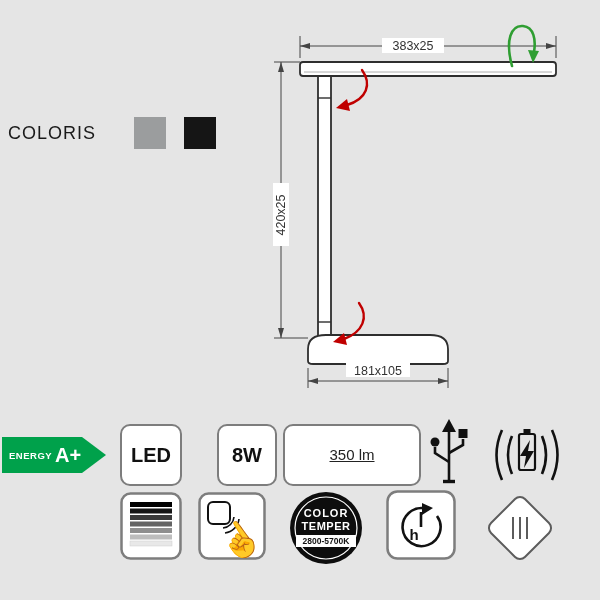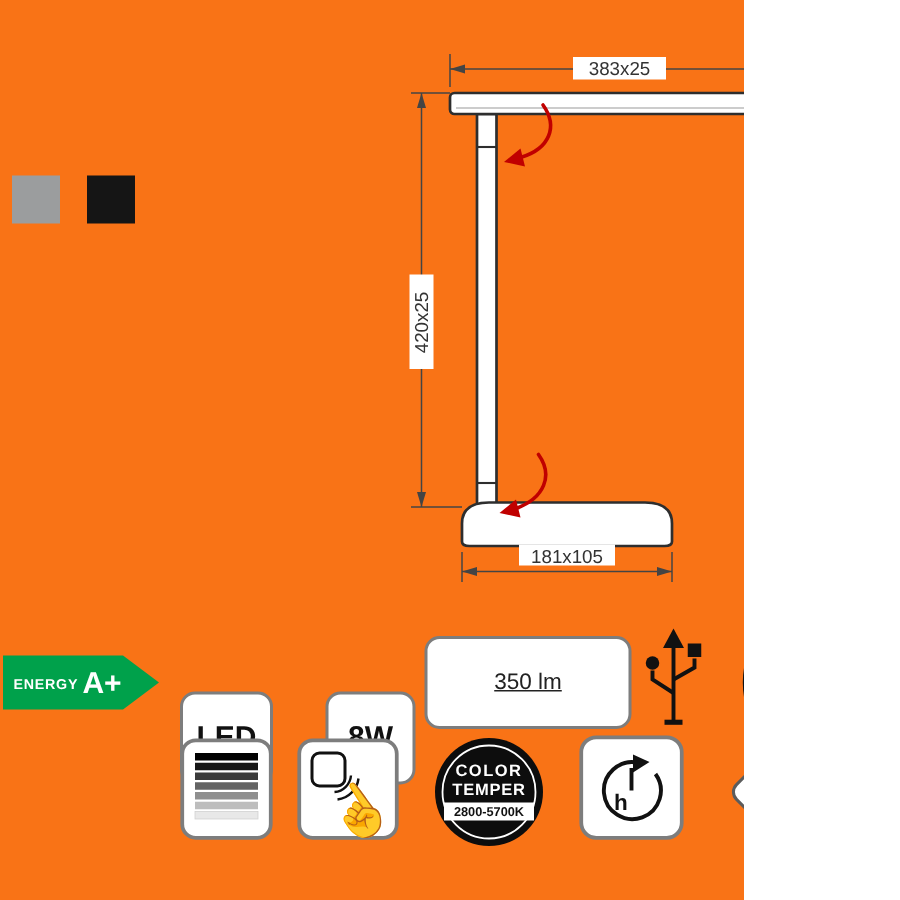--- a/index.html
+++ b/index.html
@@ -1,29 +1,29 @@
 <!DOCTYPE html>
 <html><head>
 <meta charset="utf-8">
 <style>
   html,body{margin:0;padding:0;background:#fff;}
-  #stage{position:relative;width:496px;height:600px;background:#f97316;overflow:hidden;
+  #stage{position:relative;width:600px;height:600px;background:#e5e5e5;overflow:hidden;
          font-family:"Liberation Sans",sans-serif;}
   svg text{font-family:"Liberation Sans",sans-serif;}
   .dim{stroke:#444;stroke-width:1;}
   .lamp{stroke:#2e2e2e;stroke-width:1.8;fill:#fff;}
   .dimtext{font-size:12.5px;fill:#333;}
   
   .coloris{position:absolute;left:8px;top:117px;display:flex;align-items:center;}
   .coloris-label{width:126px;font-size:18px;letter-spacing:1px;color:#1a1a1a;}
   .swatch{width:32px;height:32px;margin-right:18px;}
   
   .fbox{position:absolute;border:2.5px solid #7d7d7d;border-radius:10px;background:#fff;
         display:flex;align-items:center;justify-content:center;flex-direction:column;color:#111;}
-  .fbox.big{font-size:20px;font-weight:bold;margin-top:37px;}
+  .fbox.big{font-size:20px;font-weight:bold;}
   .lumen{font-size:15px;line-height:1.35;color:#222;text-align:center;text-decoration:underline;}
   .iconsvg{position:absolute;}
 </style>
 </head>
 <body>
 
 <div id="stage">
 
   <svg class="iconsvg" style="left:0;top:0" width="600" height="412" viewBox="0 0 600 412">
 
@@ -63,20 +63,21 @@
     <path d="M512,66 C505,40 511,25 523,26 C534,27 536,40 534,52" fill="none" stroke-width="2.6" stroke-linecap="round" stroke="#2f9e32"></path>
     <polygon points="533,63 528,50 539,51" fill="#2f9e32"></polygon>
 
     <path d="M362,70 C372,84 367,99 347,105" fill="none" stroke-width="2.4" stroke-linecap="round" stroke="#c00000"></path>
     <polygon points="336,108 347,99 350,111" fill="#c00000"></polygon>
     <path d="M359,303 C369,317 363,332 344,339" fill="none" stroke-width="2.4" stroke-linecap="round" stroke="#c00000"></path>
     <polygon points="333,342 344,333 347,345" fill="#c00000"></polygon>
   </svg>
 
   <div class="coloris">
+    <span class="coloris-label">COLORIS</span>
     <div class="swatch" style="background: rgb(155, 157, 158);"></div>
     <div class="swatch" style="background: rgb(21, 21, 21);"></div>
   </div>
 
   <svg class="iconsvg" style="left:2px;top:434px" width="108" height="42" viewBox="0 0 108 42">
     <polygon points="0,3 80,3 104,21 80,39 0,39" fill="#00a14b"></polygon>
     <text x="7" y="25" font-size="9.5" font-weight="bold" fill="#fff" letter-spacing="0.5">ENERGY</text>
     <text x="66" y="28" font-size="20" font-weight="bold" fill="#fff" text-anchor="middle">A+</text>
   </svg>
 

